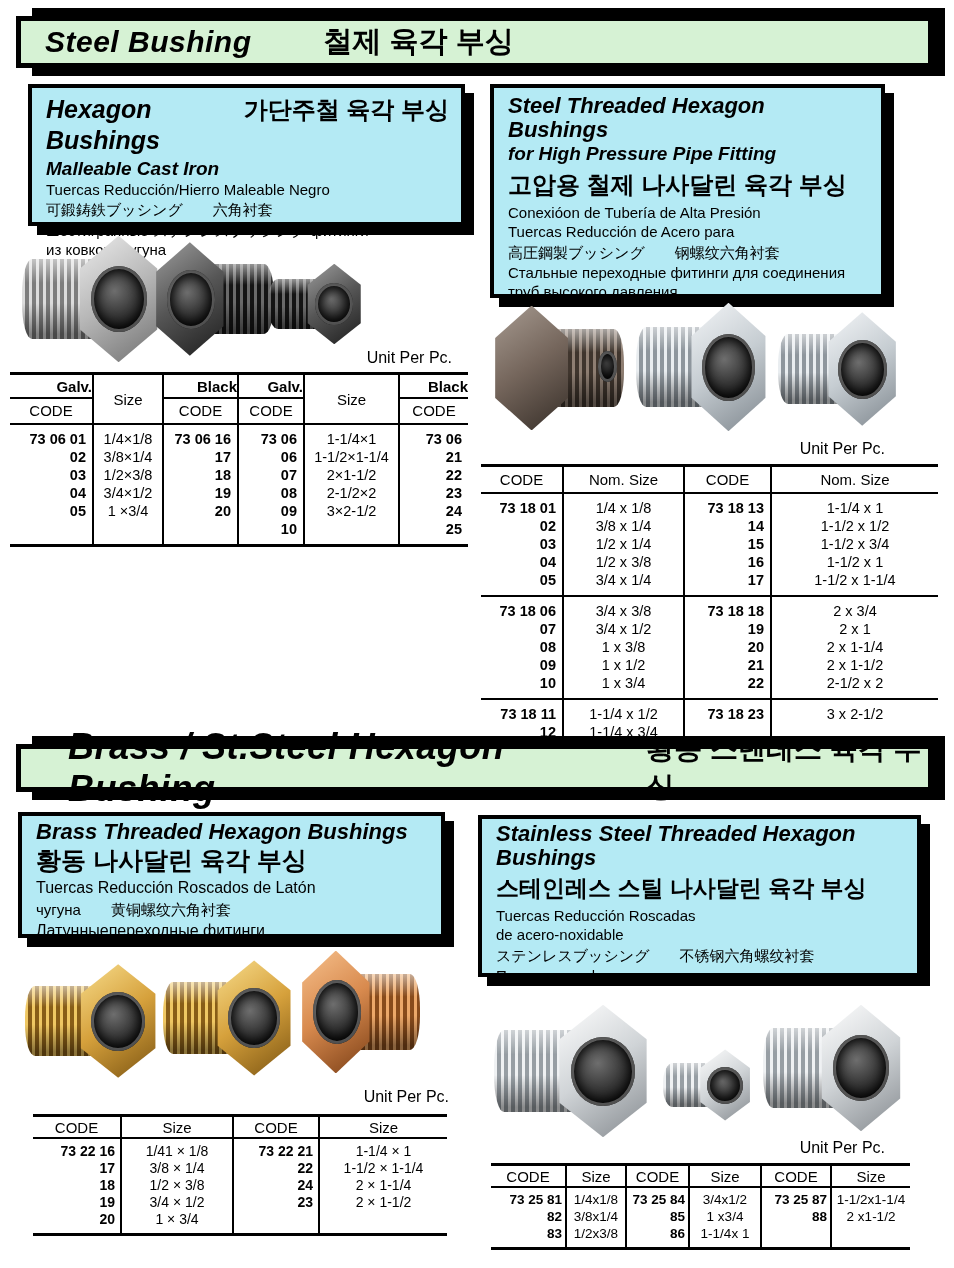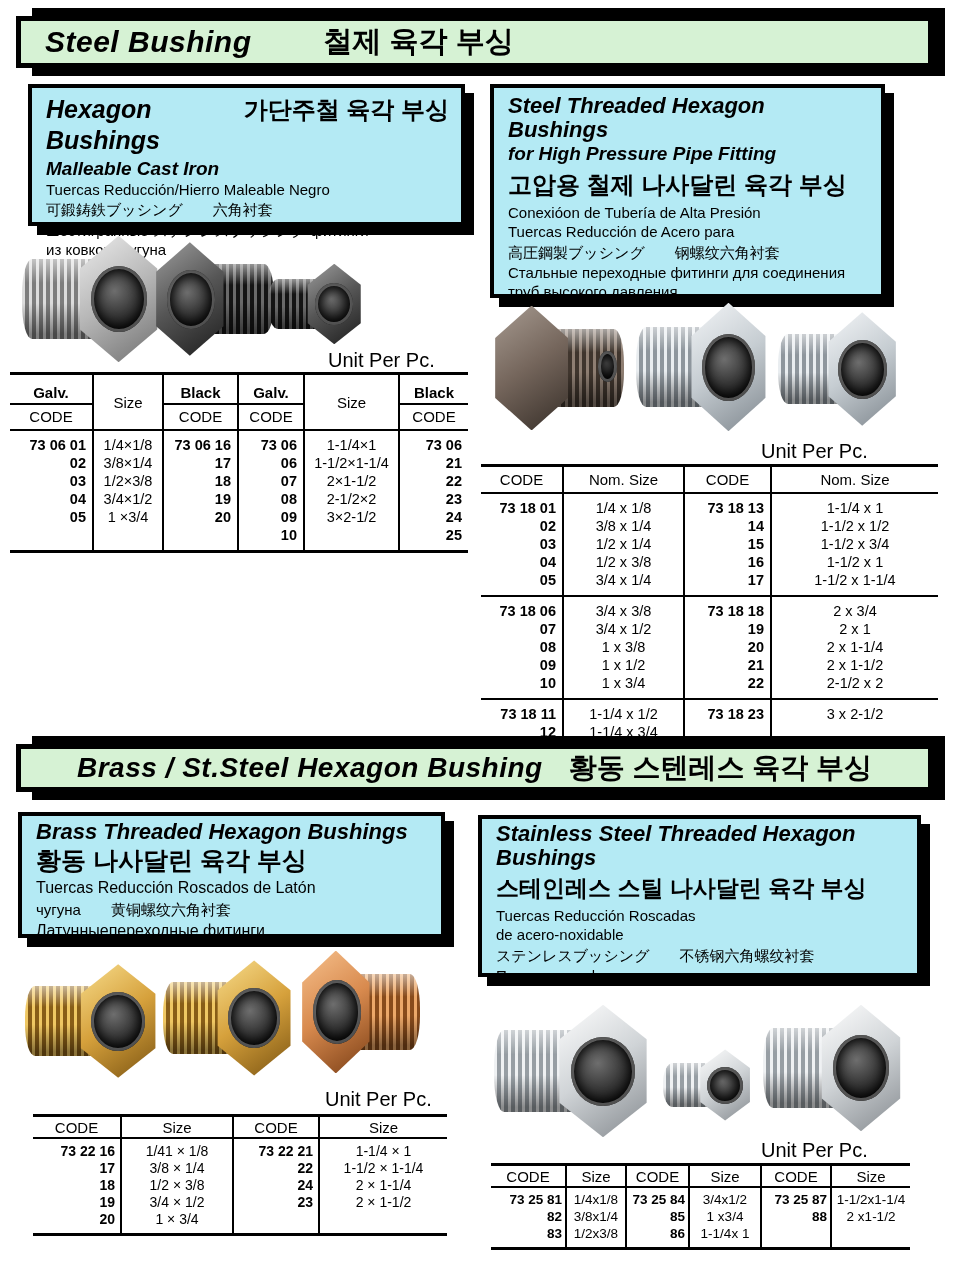--- a/index.html
+++ b/index.html
@@ -15,53 +15,53 @@
   .banner-face {
     position:relative; height:100%; background:var(--banner-green);
     border:5px solid #000; box-sizing:border-box;
     display:flex; align-items:center;
   }
   .banner-en { font-weight:bold; font-style:italic; font-size:30px; letter-spacing:.5px; }
   .banner-ko { font-weight:bold; font-size:29px; }
   .banner-top .banner-face { padding-left:24px; }
   .banner-top .banner-ko { margin-left:72px; }
   .banner-mid .banner-face { justify-content:center; }
-  .banner-mid .banner-en { font-size:28px; }
+  .banner-mid .banner-en { font-size:36px;margin-left:47px; }
   .banner-mid .banner-ko { margin-left:26px; font-size:28px; }
 
   
   .sec-box {
     position:absolute; background:var(--section-cyan);
     border:4px solid #000; box-sizing:border-box; box-shadow:9px 9px 0 #000;
     padding:6px 12px 4px 14px; line-height:1.25;
   }
   .trow { display:flex; align-items:baseline; }
   .t-big-i  { font-weight:bold; font-style:italic; font-size:25px; }
   .t-big-ko { font-weight:bold; font-size:24px; margin-left:26px; white-space:nowrap; }
   .t-sub-i  { font-weight:bold; font-style:italic; font-size:19px; }
   .t-med-i  { font-weight:bold; font-style:italic; font-size:22px; line-height:1.1; }
   .t-ko-line{ font-weight:bold; font-size:24px; margin:4px 0 3px; white-space:nowrap; }
   .t-sm { font-size:15px; line-height:1.28; }
   .t-sm-b { font-size:15px; line-height:1.45; }
 
   
-  .unit { position:absolute; width:124px; font-size:20px; }
+  .unit { position:absolute; width:124px; text-align:right; font-size:16px; }
 
   
   .tbl {
     position:absolute; display:grid;
     border-top:3px solid #000; border-bottom:3px solid #000;
     font-size:14.5px;
   }
   .tbl > div { box-sizing:border-box; }
   .tbl > .nl { border-left:none; }
   .tbl > div { border-left:2px solid #000; }
   .th { border-bottom:2.5px solid #000; text-align:center; }
   .th.one { display:flex; align-items:center; justify-content:center; font-size:15px; }
-  .th .tt { font-weight:bold; font-size:15px; padding:9px 0 2px; border-bottom:2px solid #000; }
+  .th .tt { font-weight:bold; font-size:15px; padding:3px 0 2px; border-bottom:2px solid #000;text-align:right; }
   .th .tc { font-size:15px; padding:3px 0 4px; }
   .td { white-space:pre-line; padding:5px 6px 6px; line-height:18px; }
   .td.code { text-align:right; font-weight:bold; font-family:"Liberation Sans","DejaVu Sans",sans-serif; }
   .td.size { text-align:center; }
   .gt { border-top:2.5px solid #000; }
   .tbl-steel .th.one { min-height:27px; }
   .tbl-steel .g3 { padding-bottom:14px; }
   .tbl-small .td { line-height:17px; padding:4px 5px 5px; font-size:14px; }
   .tbl-small .th.one { min-height:22px; }
   .tbl-ss { font-size:13.5px; }

